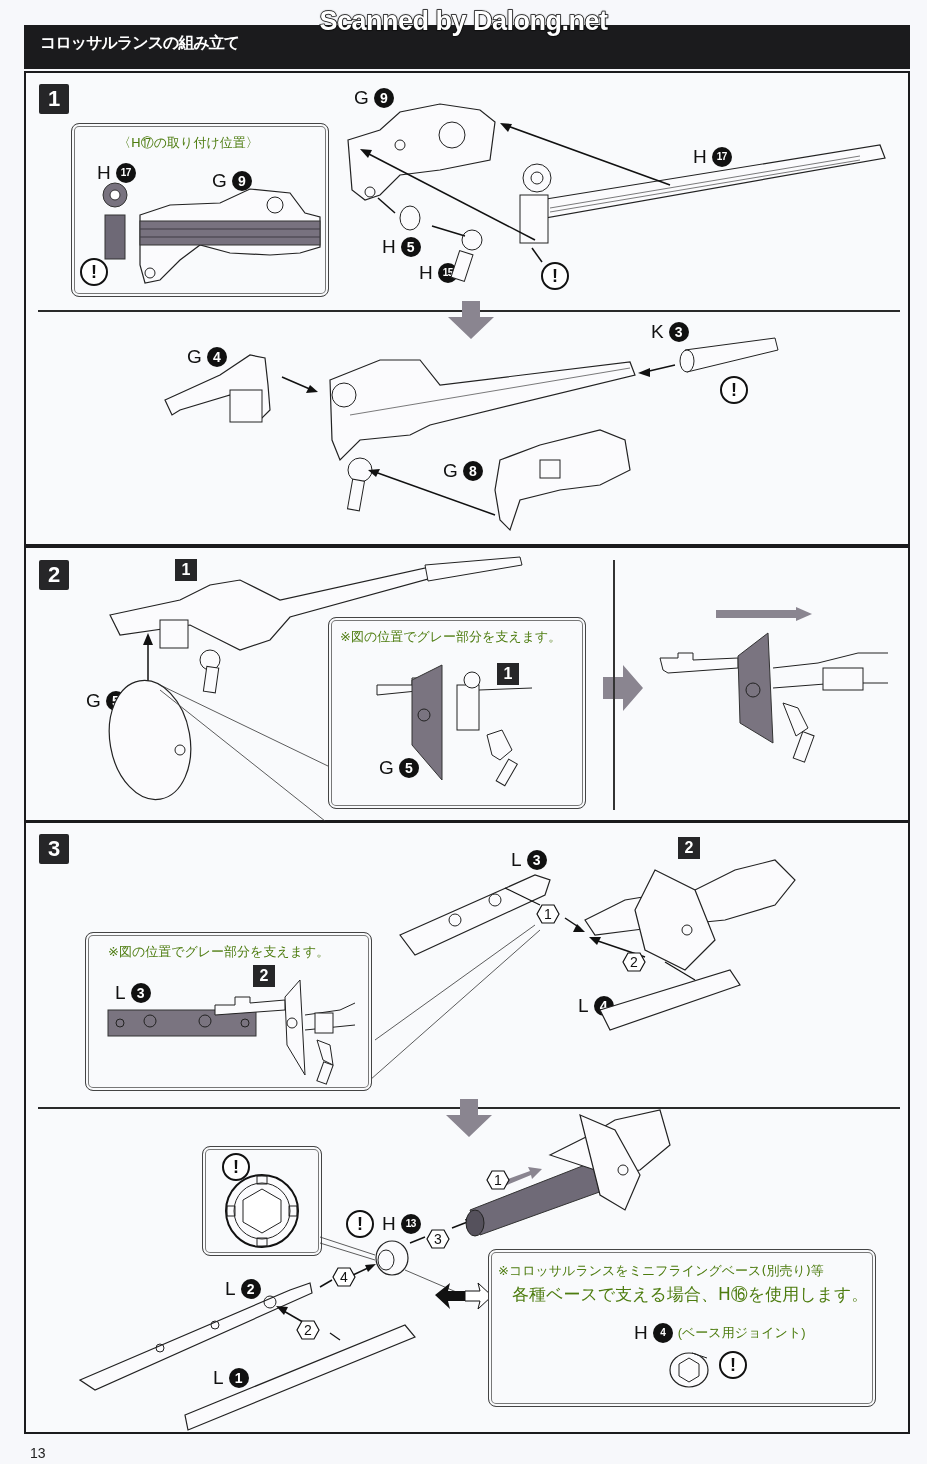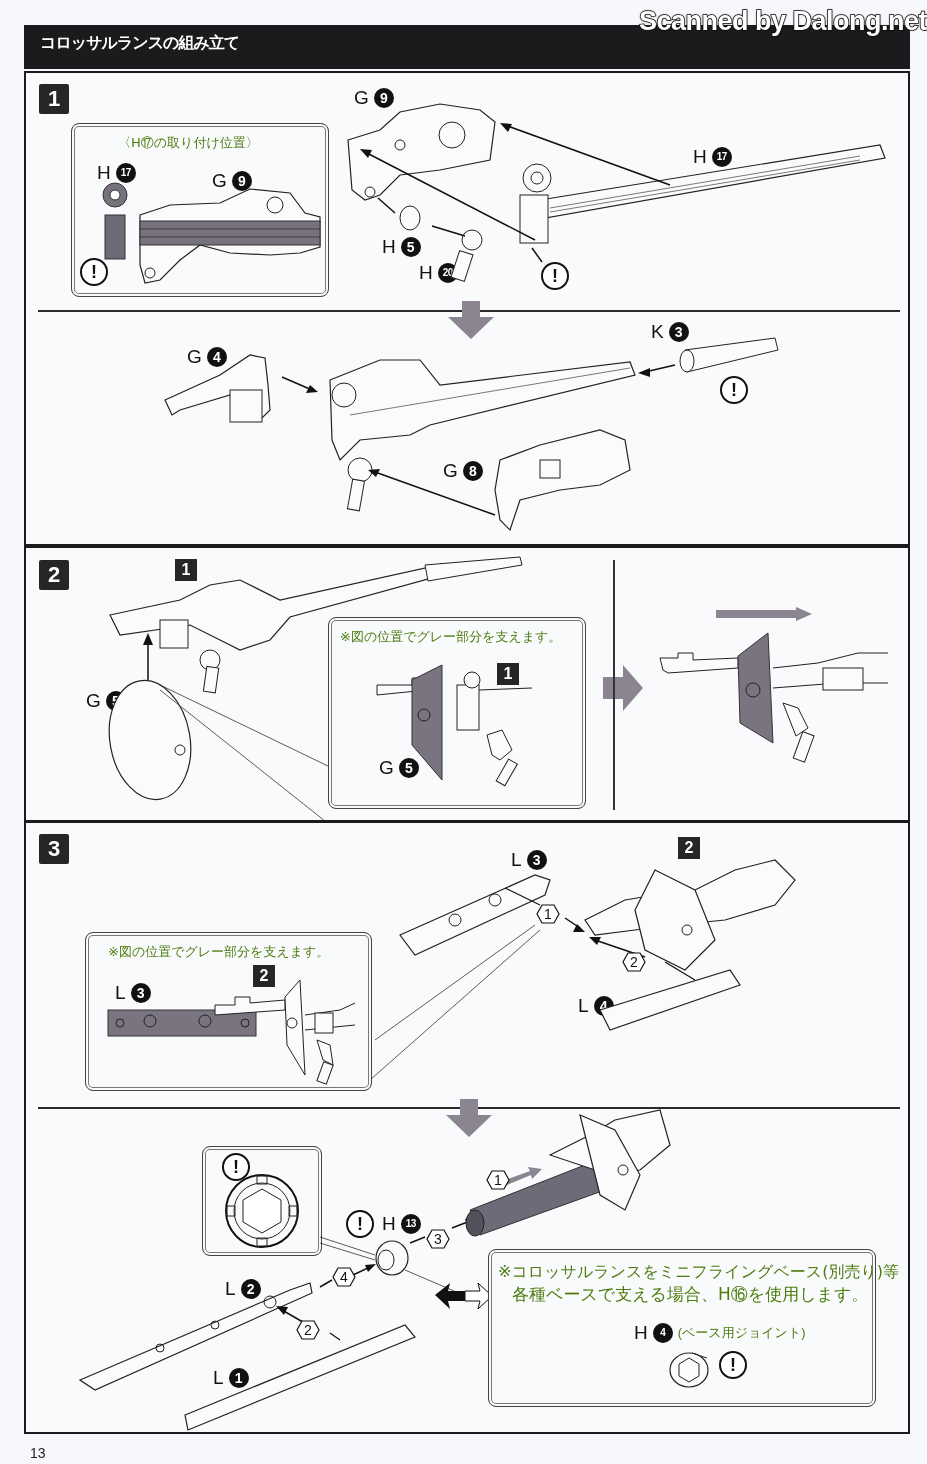--- a/index.html
+++ b/index.html
@@ -2,21 +2,21 @@
 <html><head>
 <meta charset="utf-8">
 <style>
   html, body { margin: 0; padding: 0; }
   body {
     width: 927px; height: 1464px; background: #f7f8fb; position: relative; overflow: hidden;
     font-family: "DejaVu Sans", "Liberation Sans", sans-serif; color: #1a1a1a;
   }
   .abs { position: absolute; }
   .watermark {
-    left: 0; width: 927px; top: 6px; text-align: right; font-family: "Liberation Sans", sans-serif;
+    left: 0; width: 927px; top: 6px; text-align: center; font-family: "Liberation Sans", sans-serif;
     font-weight: bold; font-size: 27px; color: #fff; z-index: 5; letter-spacing: -0.5px;
     -webkit-text-stroke: 1.5px #111; paint-order: stroke fill;
     text-shadow: 0 0 2px #000;
   }
   .titlebar {
     left: 24px; top: 25px; width: 886px; height: 44px; background: #1b1b1d;
   }
   .titlebar .title {
     position: absolute; left: 16px; top: 8px; color: #fff; font-weight: bold; font-size: 16px;
     letter-spacing: -1px;
@@ -102,21 +102,21 @@
 <div class="abs part-label" style="left:693px; top:146px;">
   <span>H</span>
   <span class="num-circle sm">17</span>
 </div>
 <div class="abs part-label" style="left:382px; top:236px;">
   <span>H</span>
   <span class="num-circle">5</span>
 </div>
 <div class="abs part-label" style="left:419px; top:262px;">
   <span>H</span>
-  <span class="num-circle sm">20</span>
+  <span class="num-circle sm">15</span>
 </div>
 <svg class="abs" style="left:340px; top:100px;" width="560" height="200">
 
   <path d="M8 40 L40 30 L60 12 L100 4 L140 10 L155 22 L150 60 L100 70 L60 75 L40 95 L25 100 L12 90 Z" fill="#fbfbfd" stroke="#222" stroke-width="1.2"></path>
   <circle cx="112" cy="35" r="13" fill="none" stroke="#222"></circle>
   <circle cx="60" cy="45" r="5" fill="none" stroke="#222"></circle>
   <circle cx="30" cy="92" r="5" fill="none" stroke="#222"></circle>
 
   <ellipse cx="70" cy="118" rx="10" ry="12" fill="#fbfbfd" stroke="#222"></ellipse>
 
@@ -400,21 +400,21 @@
   <span>3</span>
 </div>
 <div class="abs hexnum" style="left:333px; top:1267px;">
   <svg width="22" height="20">
       <polygon points="5,1 17,1 22,10 17,19 5,19 0,10" fill="#fff" stroke="#111" stroke-width="1.2"></polygon>
     </svg>
   <span>4</span>
 </div>
 
 <div class="abs callout" style="left:488px; top:1249px; width:386px; height:156px;"></div>
-<div class="abs note" style="left:498px; top:1262px; font-size:16px;text-align:center;">※コロッサルランスをミニフライングベース(別売り)等</div>
+<div class="abs note" style="left:498px; top:1262px; font-size:13px;text-align:center;">※コロッサルランスをミニフライングベース(別売り)等</div>
 <div class="abs note" style="left:512px; top:1283px; font-size:17px;">各種ベースで支える場合、H⑯を使用します。</div>
 <div class="abs part-label" style="left:634px; top:1322px;">
   <span>H</span>
   <span class="num-circle sm">4</span>
   <span class="note" style="font-size:13px;">(ベース用ジョイント)</span>
 </div>
 <svg class="abs" style="left:667px; top:1350px;" width="50" height="40">
   <ellipse cx="22" cy="20" rx="19" ry="17" fill="#fbfbfd" stroke="#222" stroke-width="1.2"></ellipse>
   <polygon points="22,8 32,14 32,26 22,32 12,26 12,14" fill="none" stroke="#222"></polygon>
   <line x1="25" y1="3" x2="40" y2="8" stroke="#222"></line>

